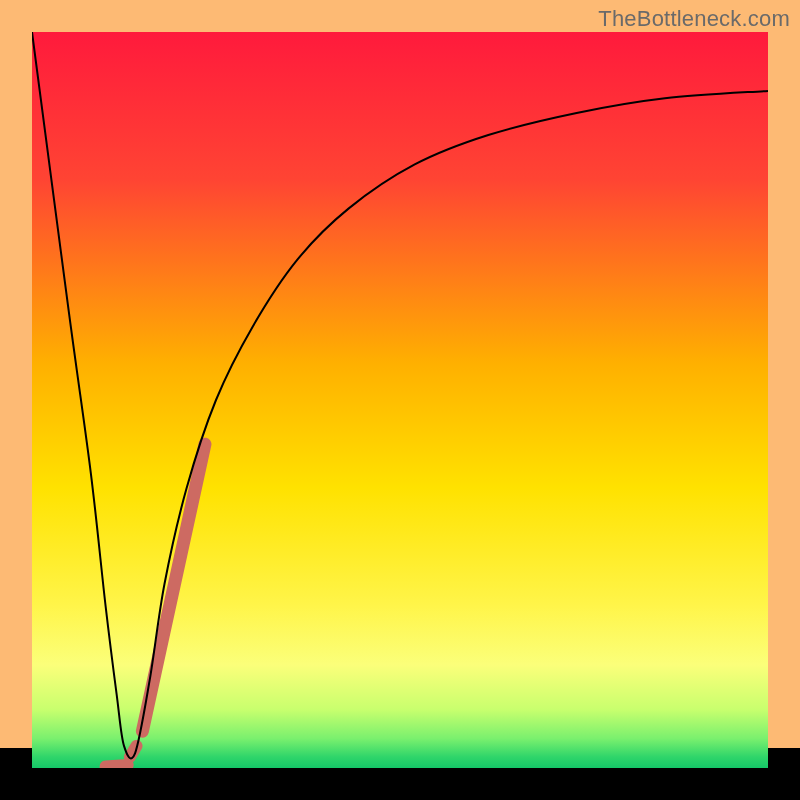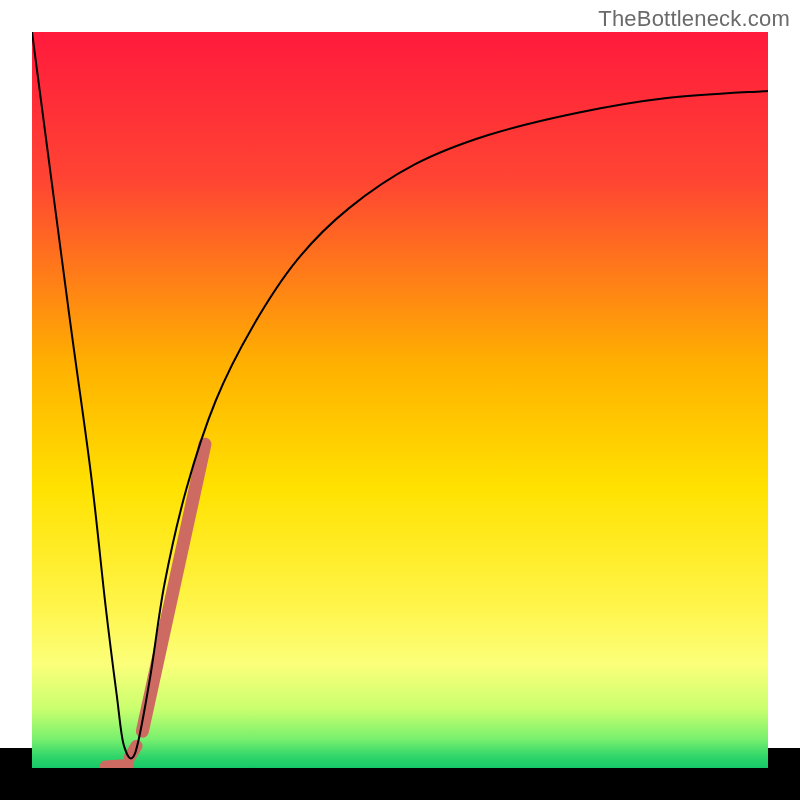--- a/index.html
+++ b/index.html
@@ -10,21 +10,21 @@
     overflow: hidden;
     background: #000;
     font-family: Arial, Helvetica, sans-serif;
   }
   .frame {
     position: absolute;
     left: 0;
     top: 0;
     width: 800px;
     height: 748px;
-    background: #ffffff;
+    background: #fdba74;
   }
   .plot-wrap {
     position: absolute;
     left: 32px;
     top: 32px;
     width: 736px;
     height: 736px;
     overflow: hidden;
   }
   .plot {

